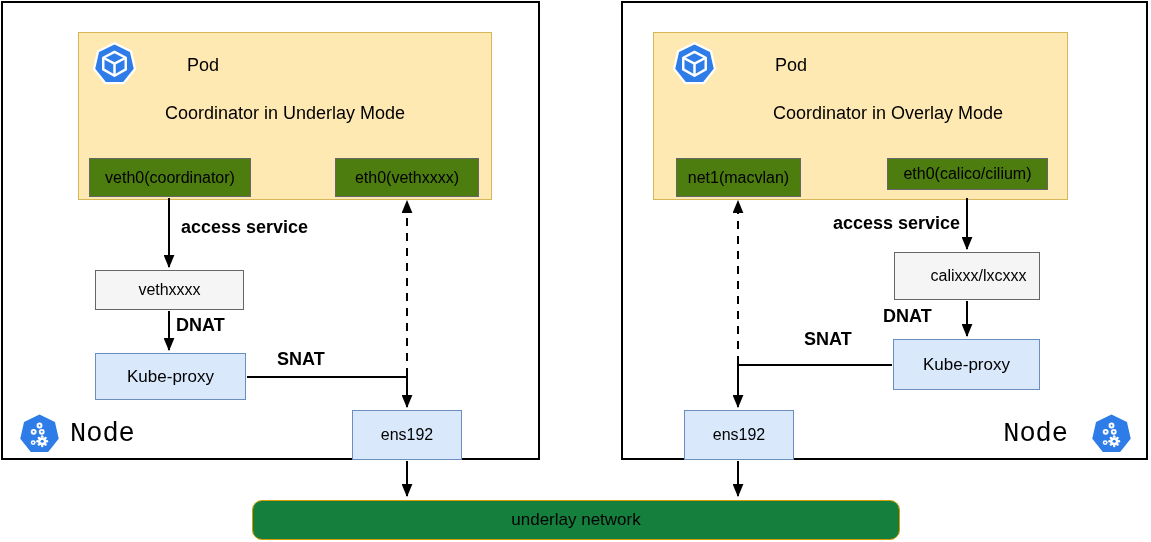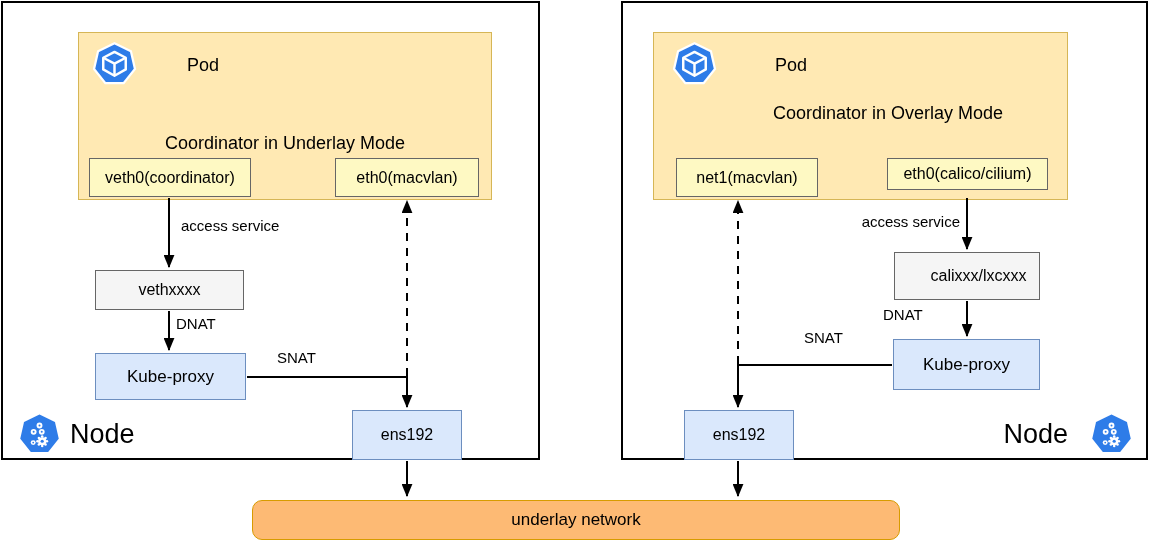--- a/index.html
+++ b/index.html
@@ -7,61 +7,61 @@
   .canvas {
     position: relative;
     width: 1151px; height: 542px;
     background: #fff;
     font-family: "Liberation Sans", sans-serif;
     color: #000;
     overflow: hidden;
   }
   .node-box { position:absolute; background:#fff; border:2px solid #000; }
   .pod-box  { position:absolute; background:#FFE9B3; border:1.5px solid #D6B656; }
-  .if-box   { position:absolute; background:#fef9c3; border:1.5px solid #666666;
+  .if-box   { position:absolute; background:#4d7c0f; border:1.5px solid #666666;
               display:flex; align-items:center; justify-content:center; font-size:16px; }
   .gray-box { position:absolute; background:#F5F5F5; border:1.5px solid #666666;
               display:flex; align-items:center; justify-content:center; font-size:16px; }
   .blue-box { position:absolute; background:#DAE8FC; border:1.5px solid #6C8EBF;
               display:flex; align-items:center; justify-content:center; font-size:17px; }
-  .underlay-box { position:absolute; background:#fdba74; border:1.5px solid #D79B00;
+  .underlay-box { position:absolute; background:#15803d; border:1.5px solid #D79B00;
               border-radius:10px; display:flex; align-items:center; justify-content:center;
               font-size:17px; }
   .pod-label  { position:absolute; font-size:18px;margin-left:39px; }
   .pod-title  { position:absolute; font-size:18px; text-align:center; }
-  .edge-label { position:absolute; font-size:15px; white-space:nowrap; }
-  .node-label { position:absolute; font-size:27px; }
+  .edge-label { position:absolute; font-size:18px; white-space:nowrap;font-weight:bold; }
+  .node-label { position:absolute; font-size:27px;font-family:Liberation Mono, monospace; }
   .icon { position:absolute; }
   svg.overlay { position:absolute; left:0; top:0; pointer-events:none; }
 </style>
 </head>
 <body>
 
 <div class="canvas">
 
   <div class="node-box" style="left:1px; top:1px; width:539px; height:459px;"></div>
 
   <div class="pod-box" style="left:78px; top:32px; width:414px; height:168px;"></div>
 
   <svg class="icon" style="left:92px; top:42px;" width="45" height="45" viewBox="0 0 100 100">
     <polygon points="50,3 86.5,20.5 95.5,59.8 70.3,91.3 29.7,91.3 4.5,59.8 13.5,20.5" fill="#2E7CE8" stroke="#ffffff" stroke-width="5"></polygon>
     <path d="M50,22 L75,35 L75,61 L50,75 L25,61 L25,35 Z" fill="none" stroke="#ffffff" stroke-width="5.5" stroke-linejoin="round"></path>
     <path d="M25,35 L50,48 L75,35 M50,48 L50,75" fill="none" stroke="#ffffff" stroke-width="5.5" stroke-linejoin="round"></path>
   </svg>
 
   <div class="pod-label" style="left:148px; top:55px;">Pod</div>
 
-  <div class="pod-title" style="left:78px; top:103px; width:414px;margin-top:30px;">Coordinator in Underlay Mode</div>
+  <div class="pod-title" style="left:78px; top:103px; width:414px;">Coordinator in Underlay Mode</div>
 
   <div class="if-box" style="left:89px; top:158px; width:162px; height:39px;">
     <span>veth0(coordinator)</span>
   </div>
 
   <div class="if-box" style="left:335px; top:158px; width:144px; height:39px;">
-    <span>eth0(macvlan)</span>
+    <span>eth0(vethxxxx)</span>
   </div>
 
   <div class="gray-box" style="left:95px; top:270px; width:149px; height:40px;">
     <span>vethxxxx</span>
   </div>
 
   <div class="blue-box" style="left:95px; top:353px; width:151px; height:47px;">
     <span>Kube-proxy</span>
   </div>
 
@@ -106,21 +106,21 @@
   <svg class="icon" style="left:672px; top:42px;" width="45" height="45" viewBox="0 0 100 100">
     <polygon points="50,3 86.5,20.5 95.5,59.8 70.3,91.3 29.7,91.3 4.5,59.8 13.5,20.5" fill="#2E7CE8" stroke="#ffffff" stroke-width="5"></polygon>
     <path d="M50,22 L75,35 L75,61 L50,75 L25,61 L25,35 Z" fill="none" stroke="#ffffff" stroke-width="5.5" stroke-linejoin="round"></path>
     <path d="M25,35 L50,48 L75,35 M50,48 L50,75" fill="none" stroke="#ffffff" stroke-width="5.5" stroke-linejoin="round"></path>
   </svg>
 
   <div class="pod-label" style="left:736px; top:55px;">Pod</div>
 
   <div class="pod-title" style="left:653px; top:103px; width:470px;">Coordinator in Overlay Mode</div>
 
-  <div class="if-box" style="left:676px; top:158px; width:142px; height:39px;">
+  <div class="if-box" style="left:676px; top:158px; width:125px; height:39px;">
     <span>net1(macvlan)</span>
   </div>
 
   <div class="if-box" style="left:887px; top:158px; width:161px; height:32px;">
     <span>eth0(calico/cilium)</span>
   </div>
 
   <div class="gray-box" style="left:894px; top:252px; width:146px; height:48px;padding-left:23px;">
     <span>calixxx/lxcxxx</span>
   </div>

